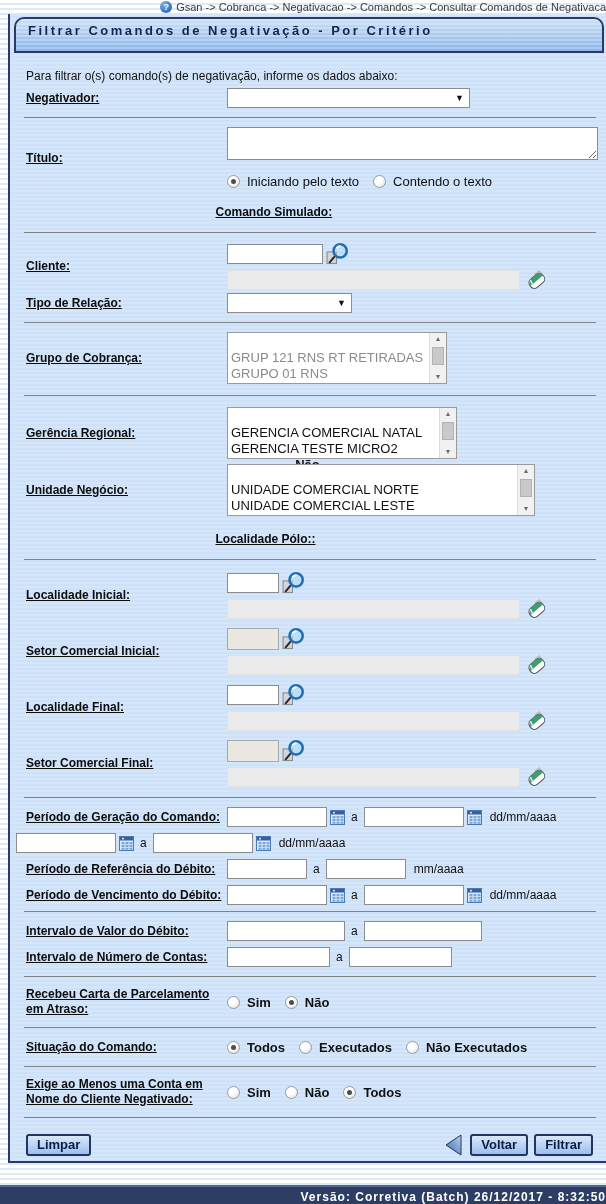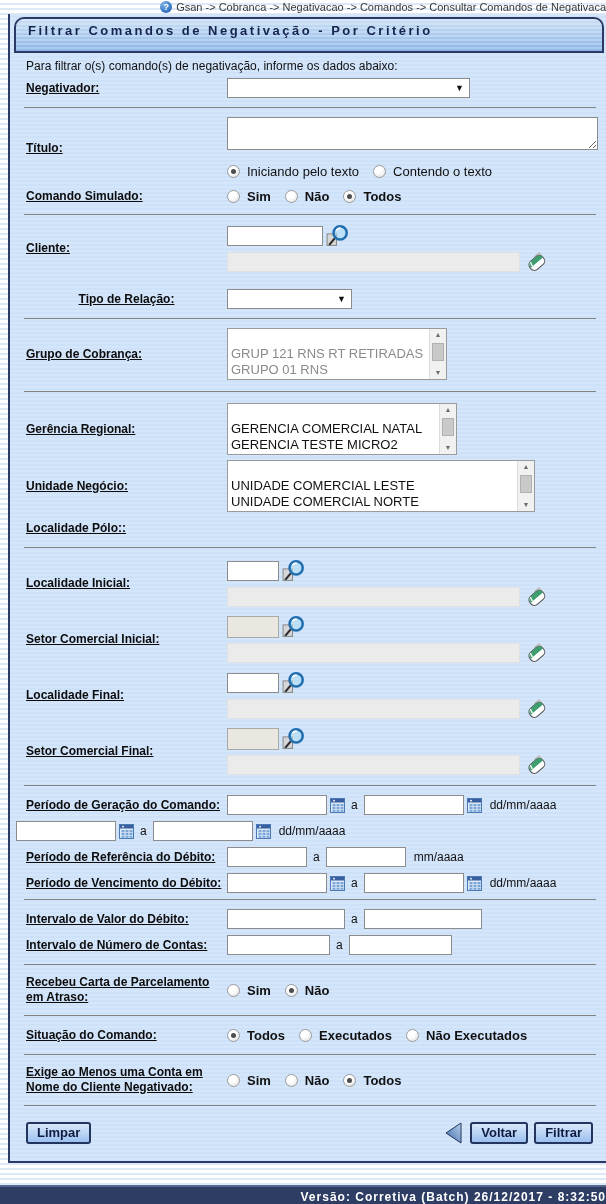--- a/index.html
+++ b/index.html
@@ -22,21 +22,21 @@
     background:#cde1f9;border-left:2px solid #2c3966;border-bottom:2px solid #2c3966;}
   .panel::before{content:"";position:absolute;inset:0;pointer-events:none;
     background:repeating-linear-gradient(180deg,rgba(255,255,255,.18) 0 2px,rgba(0,0,0,0) 2px 4px);}
   .titlebar{position:relative;margin:3px 2px 0 4px;height:36px;line-height:24px;
     border:2px solid #2c3966;border-radius:10px 10px 0 0;
     background:linear-gradient(#cadff5,#8bb6e8);
     color:#16244e;font-weight:bold;font-size:13px;letter-spacing:2.5px;
     padding-left:12px;overflow:hidden;}
   .titlebar::after{content:"";position:absolute;inset:0;
     background:repeating-linear-gradient(180deg,rgba(255,255,255,.25) 0 2px,rgba(0,0,0,0) 2px 4px);}
-  .formarea{position:relative;padding:5px 0 0 6px;}
+  .formarea{position:relative;padding:15px 0 0 6px;}
   .row{display:flex;align-items:center;position:relative;}
   .lbl{width:211px;flex:0 0 211px;font-weight:bold;font-size:12px;color:#0c0c0c;padding-left:10px;line-height:15px;text-decoration:underline;}
   .plain{font-weight:normal;}
   .hr{height:1px;background:#828282;margin:9px 10px 9px 8px;}
   
   .ti{border:1px solid #8c8c8c;background:#fff;height:20px;font:12px "Liberation Sans",sans-serif;padding:0 3px;}
   .ti-ro{background:#ebebeb;border:1px solid #e0e0e0;height:20px;}
   .ti-dis{background:#e9e7e0;border:1px solid #a8a8a8;height:22px;}
   .sel{position:relative;border:1px solid #8c8c8c;background:#fff;height:20px;display:flex;align-items:center;}
   .sel .arr{position:absolute;right:5px;top:4px;font-size:9px;color:#111;}
@@ -73,21 +73,21 @@
   .btn{background:linear-gradient(#d9e8fa,#9cc0ee);border:2px solid #23355f;border-radius:3px;
     color:#0d1c42;font:bold 13px "Liberation Sans",sans-serif;padding:1px 9px 2px;height:22px;cursor:pointer;}
   .spacer{flex:1;}
   .backarrow{margin-right:8px;cursor:pointer;display:inline-flex;}
   .gap6{width:6px;}
   
   .footer{position:absolute;left:0;bottom:0;width:606px;height:19px;background:#2e3d63;
     border-top:2px solid #55668f;display:flex;align-items:flex-end;justify-content:flex-end;overflow:hidden;}
   .footer span{color:#fff;font-weight:bold;font-size:12px;letter-spacing:1px;white-space:nowrap;}
   
-  .mt6{margin-top:16px;text-align:center;} .mt7{margin-top:7px;} .mt8{margin-top:8px;} .mb6{margin-bottom:6px;}
+  .mt6{margin-top:2px;} .mt7{margin-top:7px;} .mt8{margin-top:16px;flex-direction:column;} .mb6{margin-bottom:6px;}
 </style>
 </head>
 <body>
 
 <svg width="0" height="0" style="position:absolute">
   <defs>
     <linearGradient id="arrg" x1="1" y1="0" x2="0" y2="1">
       <stop offset="0" stop-color="#b9d4f0"></stop>
         <stop offset="1" stop-color="#3c66a8"></stop>
     </linearGradient>
@@ -225,22 +225,22 @@
           <div class="thumb"></div>
           <div class="dn">▼</div>
         </div>
       </div>
     </div>
 
     <div class="row" style="margin-top:5px">
       <div class="lbl">Unidade Negócio:</div>
       <div class="listbox" style="width:308px">
         <div class="li"></div>
+        <div class="li">UNIDADE COMERCIAL NORTE</div>
         <div class="li">UNIDADE COMERCIAL LESTE</div>
-        <div class="li">UNIDADE COMERCIAL NORTE</div>
         <div class="sb">
           <div class="up">▲</div>
           <div class="thumb"></div>
           <div class="dn">▼</div>
         </div>
       </div>
     </div>
 
     <div class="row mt8" style="height:16px">
       <div class="lbl">Localidade Pólo::</div>

